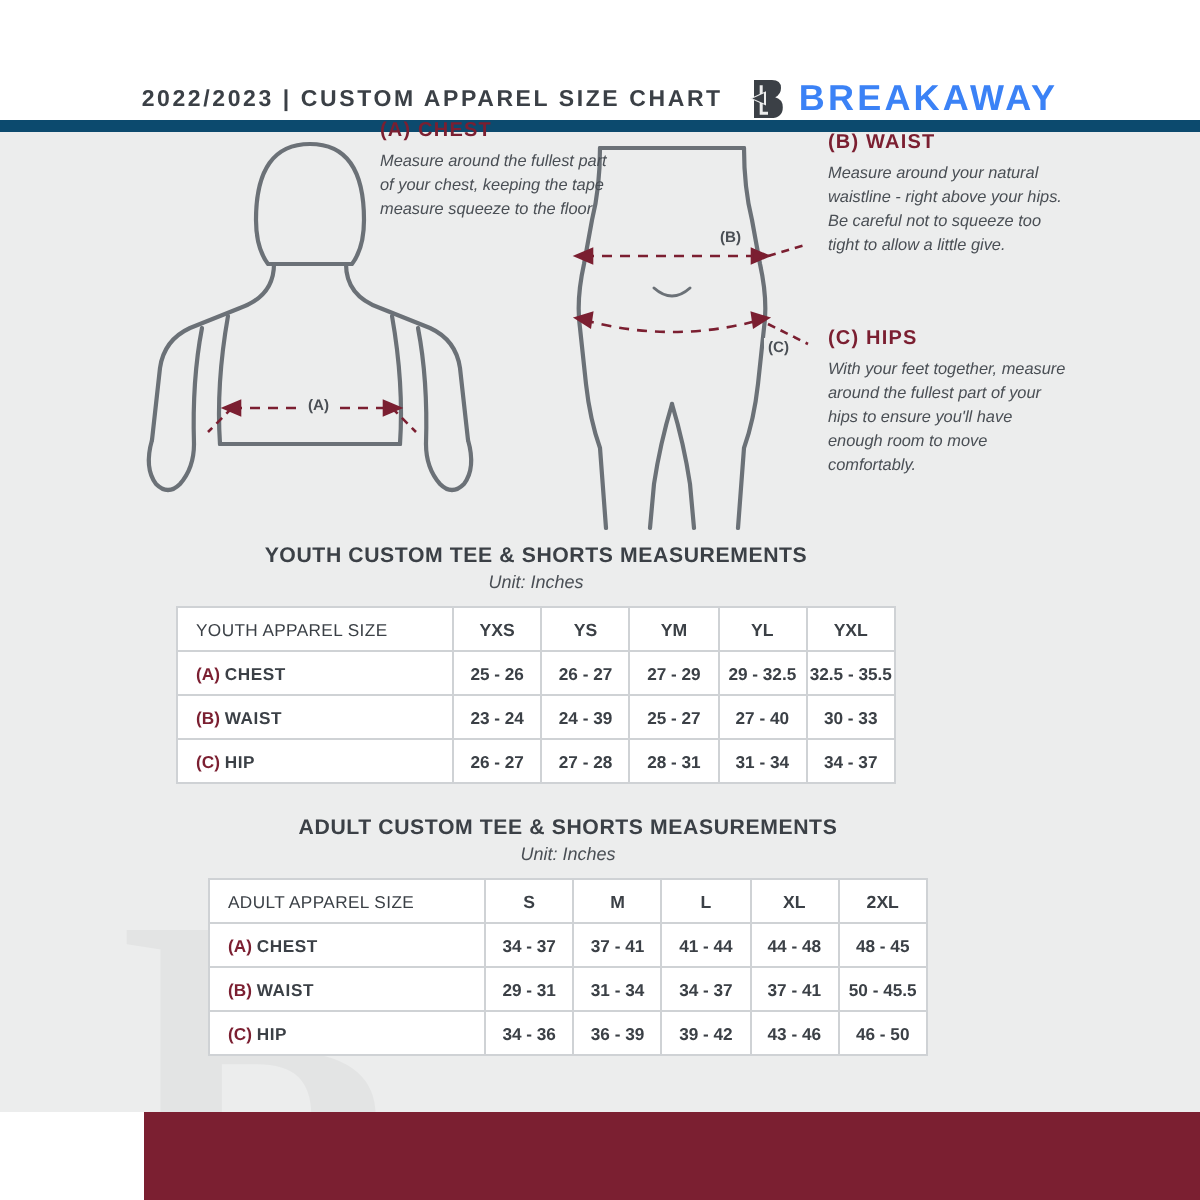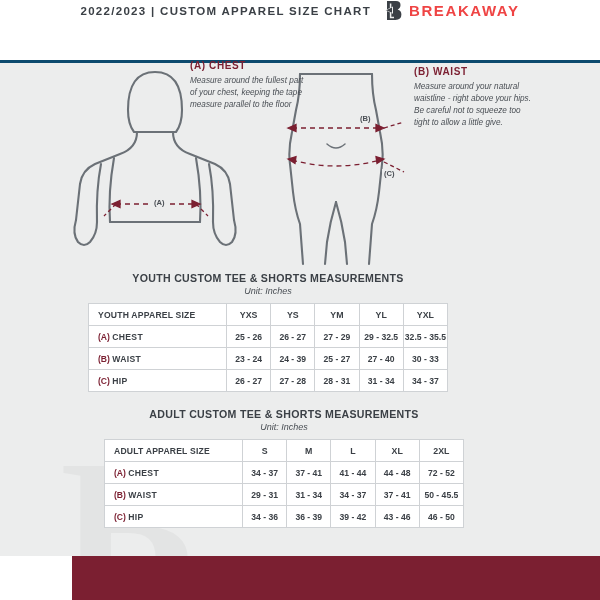--- a/index.html
+++ b/index.html
@@ -33,23 +33,23 @@
     line-height: 1;
     user-select: none;
   }
 
   
   .header {
     position: absolute;
     top: 0; left: 0; right: 0;
     height: 60px;
     background: #ffffff;
-    border-bottom: 3px solid #0c4a6e;
+    border-bottom: 6px solid #0c4a6e;
     display: flex;
-    align-items: flex-start;
+    align-items: flex-end;
     justify-content: center;
   }
   .header-inner {
     display: flex;
     align-items: center;
     gap: 14px;
   }
   .header-title {
     font-size: 11.5px;
     font-weight: bold;
@@ -60,24 +60,24 @@
     display: flex;
     align-items: center;
     gap: 7px;
   }
   .brand-mark {
     width: 17px;
     height: 21px;
     position: relative;
   }
   .brand-name {
-    font-size: 15px;
+    font-size: 18px;
     font-weight: bold;
     letter-spacing: 1.6px;
-    color: #ef4444;
+    color: #3b82f6;
   }
 
   
   .diagram {
     position: absolute;
     top: 52px;
     left: 0;
     width: 600px;
     height: 220px;
   }
@@ -160,21 +160,21 @@
     text-align: left;
     padding-left: 9px;
     width: 128px;
     font-weight: normal;
   }
   table th {
     font-weight: bold;
     font-size: 8.8px;
   }
   table th.rowhead {
-    font-weight: bold;
+    font-weight: normal;
     font-size: 8.6px;
     letter-spacing: 0.2px;
   }
   .tag {
     color: #7b1f31;
     font-weight: bold;
   }
   .rowlabel {
     font-weight: bold;
     letter-spacing: 0.3px;
@@ -275,28 +275,32 @@
         <line x1="384" y1="110" x2="404" y2="120" stroke-dasharray="4 3"></line>
       </g>
     </svg>
 
     <div class="meas-label" id="label-a">(A)</div>
     <div class="meas-label" id="label-b">(B)</div>
     <div class="meas-label" id="label-c">(C)</div>
 
     <div class="callout" id="callout-chest">
       <div class="callout-title">(A) CHEST</div>
-      <div class="callout-body">Measure around the fullest part of your chest, keeping the tape measure parallel to the floor</div>
+      <div class="callout-body">Measure around the fullest part of your chest, keeping the tape measure squeeze to the floor</div>
     </div>
 
     <div class="callout" id="callout-waist">
       <div class="callout-title">(B) WAIST</div>
       <div class="callout-body">Measure around your natural waistline - right above your hips. Be careful not to squeeze too tight to allow a little give.</div>
     </div>
 
+    <div class="callout" id="callout-hips">
+      <div class="callout-title">(C) HIPS</div>
+      <div class="callout-body">With your feet together, measure around the fullest part of your hips to ensure you'll have enough room to move comfortably.</div>
+    </div>
   </div>
 
   <div class="section" id="section-youth">
     <div class="section-title">YOUTH CUSTOM TEE &amp; SHORTS MEASUREMENTS</div>
     <div class="section-sub">Unit: Inches</div>
     <table>
       <thead>
         <tr>
           <th class="rowhead">YOUTH APPAREL SIZE</th>
           <th>YXS</th>
@@ -361,21 +365,21 @@
       <tbody>
         <tr>
           <td class="rowhead">
             <span class="tag">(A)</span>
             <span class="rowlabel">CHEST</span>
           </td>
           <td>34 - 37</td>
           <td>37 - 41</td>
           <td>41 - 44</td>
           <td>44 - 48</td>
-          <td>72 - 52</td>
+          <td>48 - 45</td>
         </tr>
         <tr>
           <td class="rowhead">
             <span class="tag">(B)</span>
             <span class="rowlabel">WAIST</span>
           </td>
           <td>29 - 31</td>
           <td>31 - 34</td>
           <td>34 - 37</td>
           <td>37 - 41</td>

